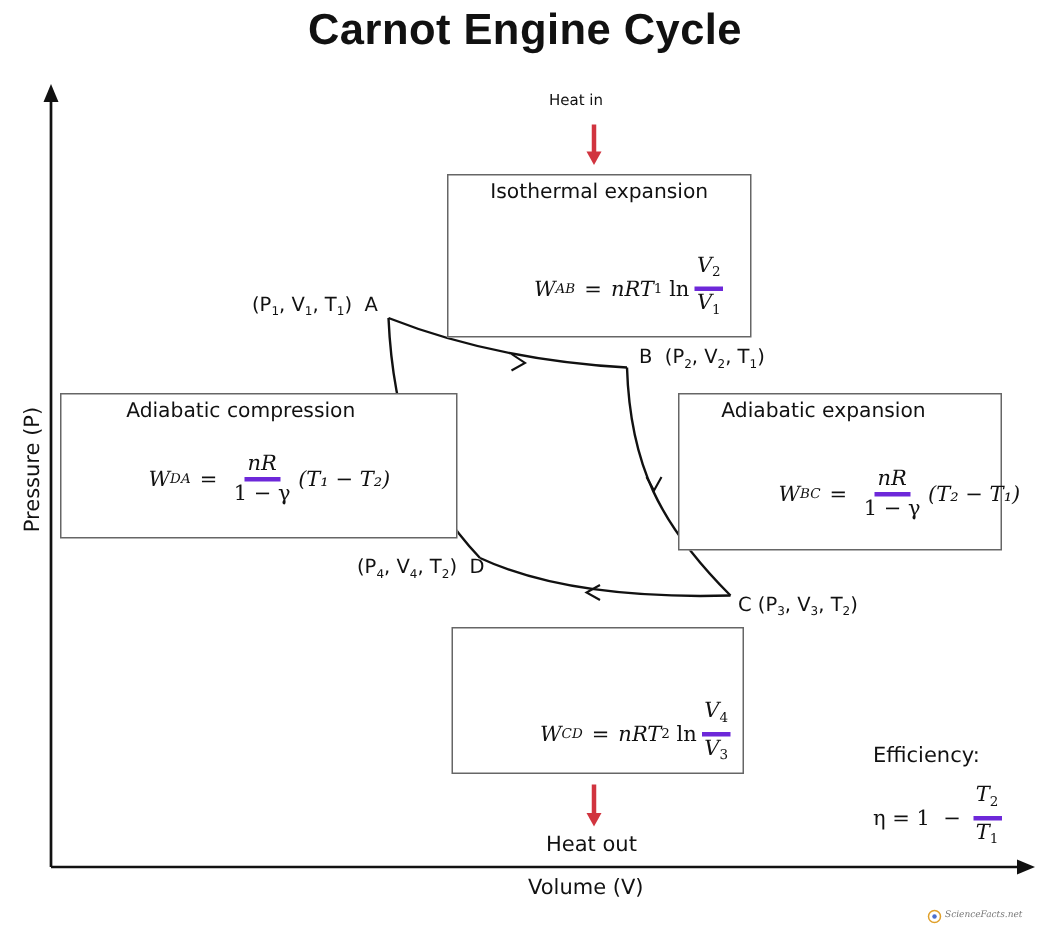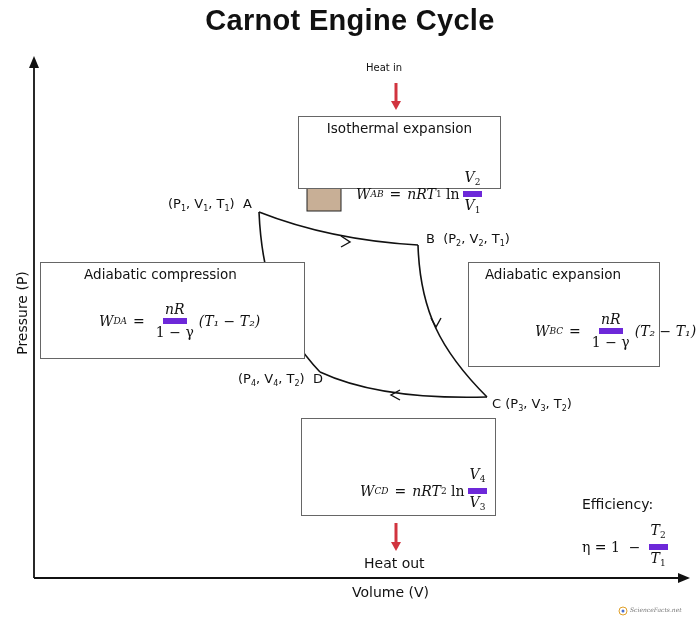--- a/index.html
+++ b/index.html
@@ -7,21 +7,21 @@
   .abs { position:absolute; }
   .title { left:0; width:700px; top:4px; text-align:center; font-family:"Liberation Sans", sans-serif; font-weight:bold; font-size:29px; letter-spacing:0.3px; }
   .lbl { font-size:13px; white-space:nowrap; }
   .lbl sub { font-size:8px; vertical-align:-3px; }
   .box { border:1.5px solid #666; background:#fff; box-sizing:border-box; }
   .box-title { position:absolute; left:0; right:0; text-align:center; font-size:13.5px; white-space:nowrap; }
   .math { font-family:"DejaVu Serif", serif; font-size:14px; white-space:nowrap; display:flex; align-items:center; }
   .math i { font-style:italic; }
   .math sub { font-size:9px; vertical-align:-3px; font-style:italic; }
   .frac { display:inline-flex; flex-direction:column; align-items:center; margin:0 3px; font-size:14px; }
-  .frac .num { border-bottom:6px solid #6d28d9; padding:0 2px; line-height:17px; }
+  .frac .num { border-bottom:3px solid #6d28d9; padding:0 2px; line-height:17px; }
   .frac .den { line-height:17px; padding:0 2px; }
   .eq { margin:0 6px; }
   .axis-label { font-size:14px; white-space:nowrap; }
   svg { position:absolute; left:0; top:0; }
 </style>
 </head>
 <body>
 
 <div class="abs title">Carnot Engine Cycle</div>
 
@@ -109,21 +109,21 @@
 <div class="abs lbl" style="left:426px; top:231px;">
   <span>B</span>&nbsp; (<span>P</span><sub>2</sub>, <span>V</span><sub>2</sub>, <span>T</span><sub>1</sub>)
 </div>
 <div class="abs lbl" style="left:492px; top:396px;">
   <span>C</span> (<span>P</span><sub>3</sub>, <span>V</span><sub>3</sub>, <span>T</span><sub>2</sub>)
 </div>
 <div class="abs lbl" style="left:238px; top:371px;">
   (<span>P</span><sub>4</sub>, <span>V</span><sub>4</sub>, <span>T</span><sub>2</sub>)&nbsp; <span>D</span>
 </div>
 
-<div class="abs box" style="left:298px; top:116px; width:203px; height:73px;padding-left:20px;">
+<div class="abs box" style="left:298px; top:116px; width:203px; height:109px;padding-left:20px;">
   <div class="box-title" style="top:3px;">Isothermal expansion</div>
   <div class="abs math" style="left:57px; top:52px;">
     <i>W</i><sub>AB</sub>
     <span class="eq">=</span>
     <i>nRT</i><sub style="font-style:normal">1</sub>&nbsp;<span>ln</span>
     <span class="frac">
         <span class="num"><i>V</i><sub style="font-style:normal">2</sub></span>
         <span class="den"><i>V</i><sub style="font-style:normal">1</sub></span>
       </span>
   </div>
@@ -136,21 +136,21 @@
       <sub>DA</sub>
     <span class="eq">=</span>
     <span class="frac">
         <span class="num"><i>nR</i></span>
         <span class="den">1 − γ</span>
       </span>
     <i>(T₁ − T₂)</i>
   </div>
 </div>
 
-<div class="abs box" style="left:468px; top:262px; width:192px; height:105px;">
+<div class="abs box" style="left:452px; top:262px; width:216px; height:105px;">
   <div class="box-title" style="top:3px; left:-22px;">Adiabatic expansion</div>
   <div class="abs math" style="left:66px; top:48px;">
     <i>W</i>
       <sub>BC</sub>
     <span class="eq">=</span>
     <span class="frac">
         <span class="num"><i>nR</i></span>
         <span class="den">1 − γ</span>
       </span>
     <i>(T₂ − T₁)</i>

